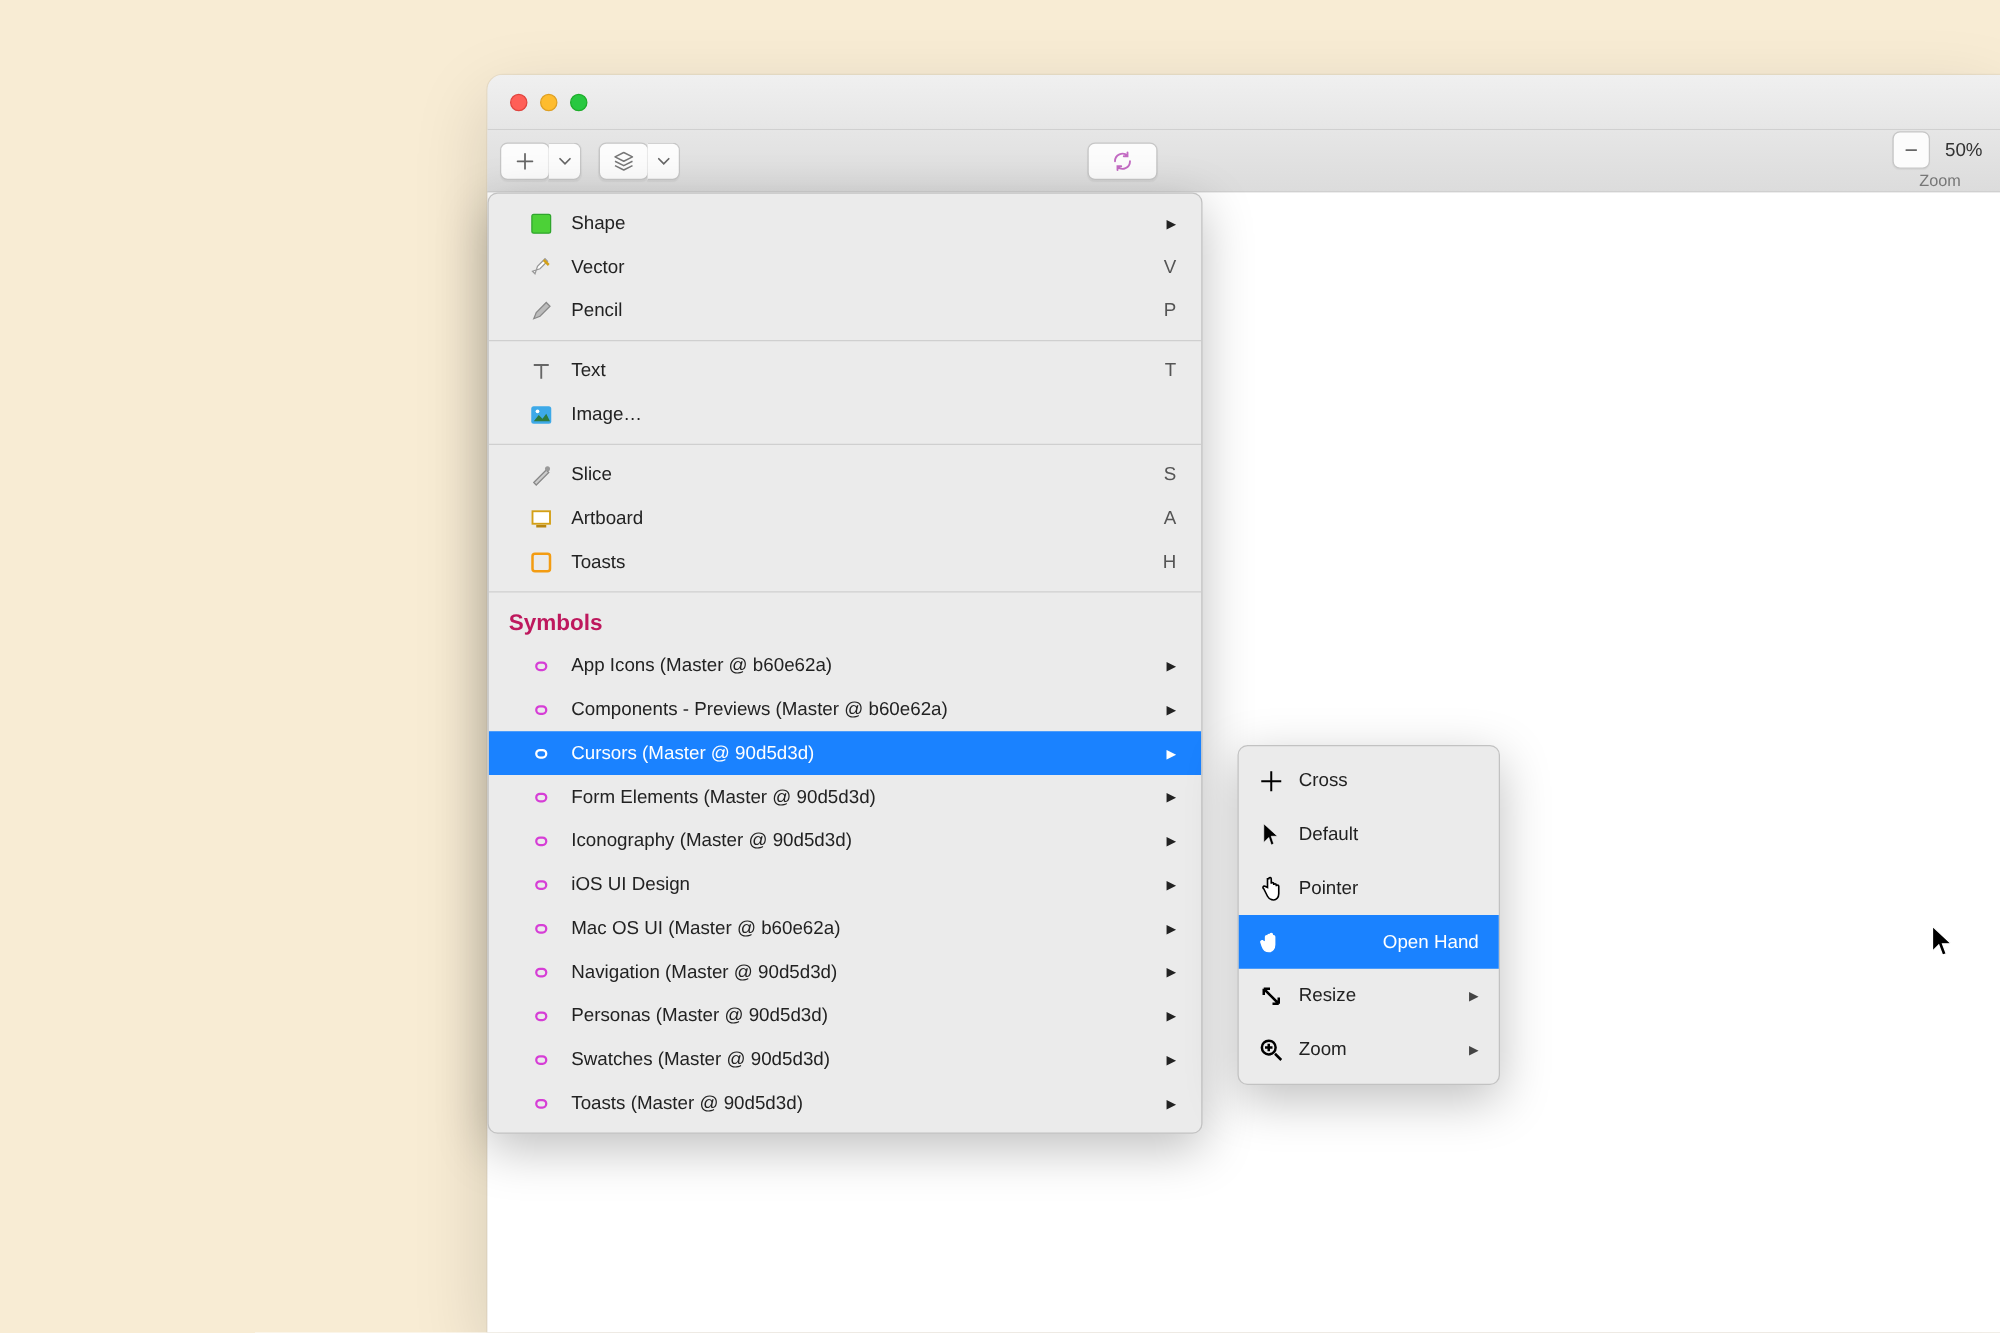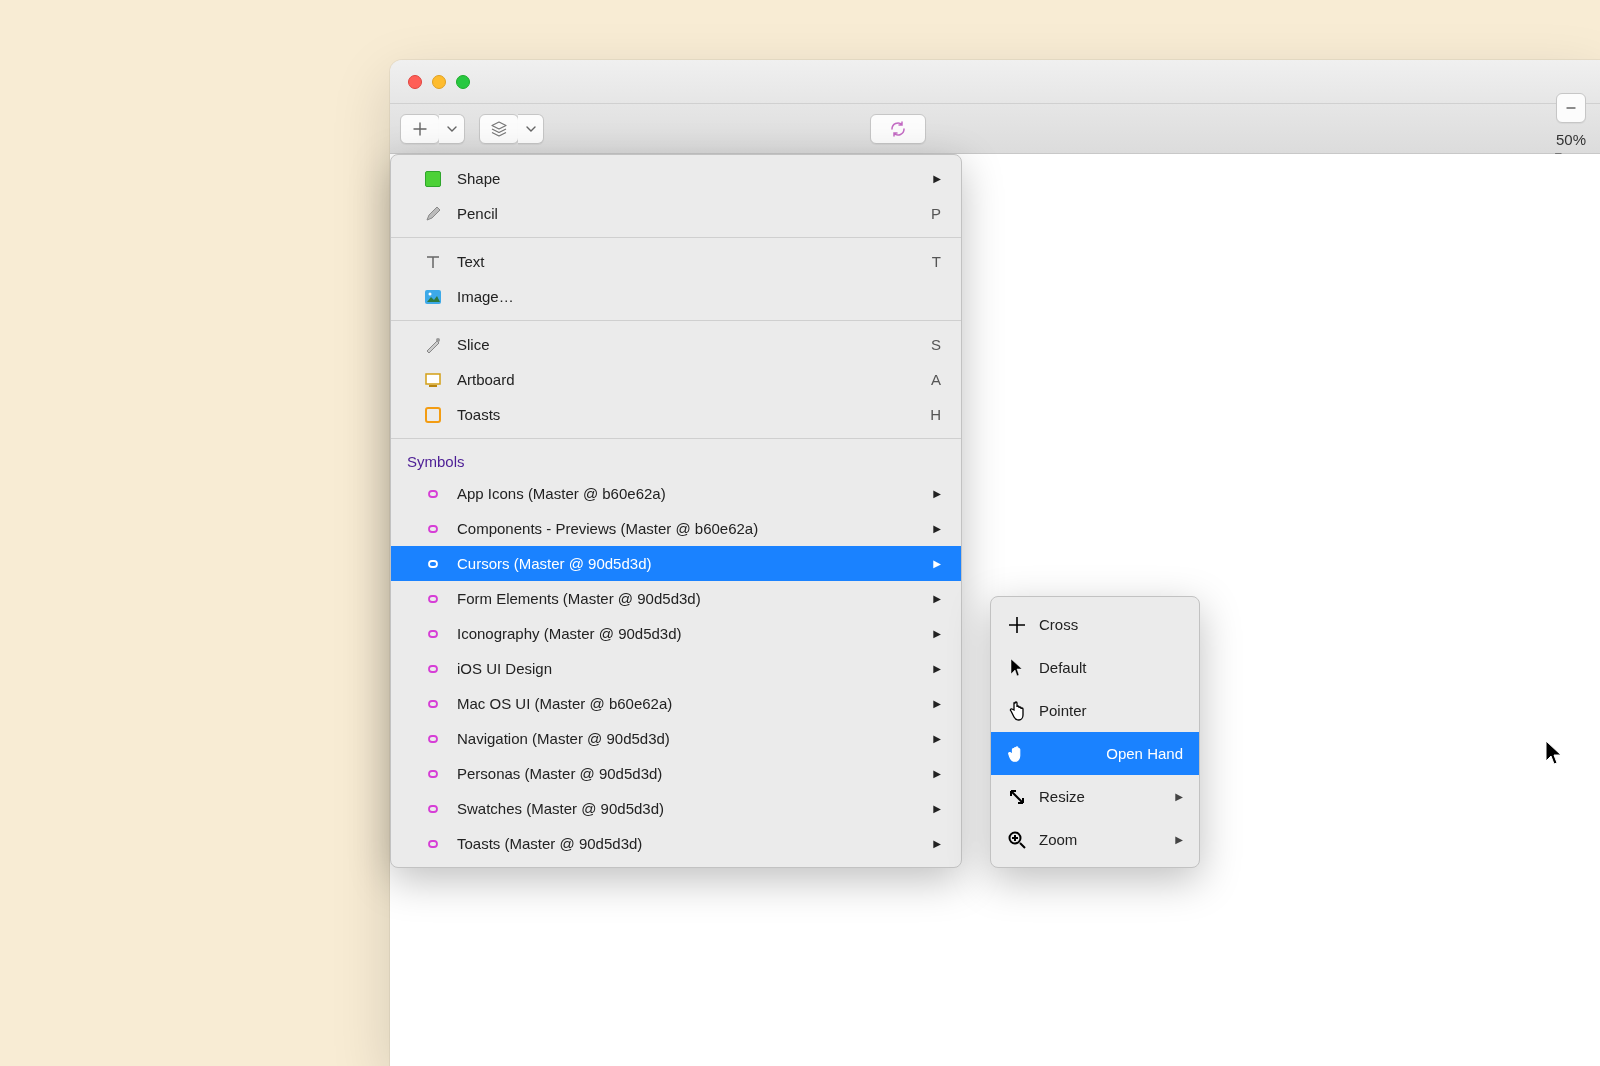--- a/index.html
+++ b/index.html
@@ -52,21 +52,21 @@
     height:30px;
     display:flex;
     align-items:center;
     justify-content:center;
     box-shadow: 0 1px 1px rgba(0,0,0,0.05);
   }
   .tbtn-add { width:40px; }
   .tbtn-chev { width:26px; border-left:none; border-radius:0 6px 6px 0; margin-left:-1px; }
   .tbtn-refresh { width:56px; margin-left:auto; margin-right:auto; position:absolute; left:480px; }
   .zoom-group { position:absolute; right:10px; display:flex; flex-direction:column; align-items:center; }
-  .zoom-row { display:flex; align-items:center; gap:8px;flex-direction:column; }
+  .zoom-row { display:flex; align-items:center; gap:8px; }
   .tbtn-minus { width:30px; }
   .zoom-val { font-size:15px; color:#333; padding:0 4px; }
   .zoom-label { font-size:13px; color:#777; margin-top:2px; }
   .canvas {
     position:absolute;
     left:0; top:94px; right:0; bottom:0;
     background:#fff;
   }
   .insert-menu {
     position:absolute;
@@ -88,21 +88,21 @@
     font-size:15px;
     color:#222;
     gap:14px;
     position:relative;
   }
   .menu-item .shortcut { margin-left:auto; color:#555; font-size:15px; }
   .menu-item .arrow { margin-left:auto; font-size:10px; color:#222; }
   .menu-item.selected { background:#1a82ff; color:#fff;justify-content:space-between; }
   .menu-item.selected .arrow { color:#fff; }
   .menu-sep { height:1px; background:#cfcfcf; margin:6px 0; }
-  .menu-header { font-size:15px; color:#4c1d95; padding:8px 20px 6px 16px; }
+  .menu-header { font-size:18px; color:#be185d; padding:8px 20px 6px 16px;font-weight:bold; }
   .micon { width:20px; height:20px; flex:0 0 20px; display:flex; align-items:center; justify-content:center; }
   .submenu {
     position:absolute;
     left:600px;
     top:536px;
     width:210px;
     background:#ebebeb;
     border:1px solid #c2c2c2;
     border-radius:8px;
     box-shadow:0 12px 40px rgba(0,0,0,0.25);
@@ -190,20 +190,30 @@
     <div class="menu-item">
       <span class="micon">
           <span class="ic-shape"></span>
         </span>
       <span>Shape</span>
       <span class="arrow">▶</span>
     </div>
     <div class="menu-item">
       <span class="micon">
           <svg width="18" height="18" viewBox="0 0 18 18">
+            <path d="M4 14l2-6 6-6 2 2-6 6-6 2z" fill="#fff" stroke="#999" stroke-width="1"></path>
+            <path d="M11 3l4 4" stroke="#d4a017" stroke-width="2"></path>
+          </svg>
+        </span>
+      <span>Vector</span>
+      <span class="shortcut">V</span>
+    </div>
+    <div class="menu-item">
+      <span class="micon">
+          <svg width="18" height="18" viewBox="0 0 18 18">
             <path d="M3 15l2-5L13 2l3 3-8 8-5 2z" fill="#bbb" stroke="#888"></path>
           </svg>
         </span>
       <span>Pencil</span>
       <span class="shortcut">P</span>
     </div>
     <div class="menu-sep"></div>
 
     <div class="menu-item">
       <span class="micon">

